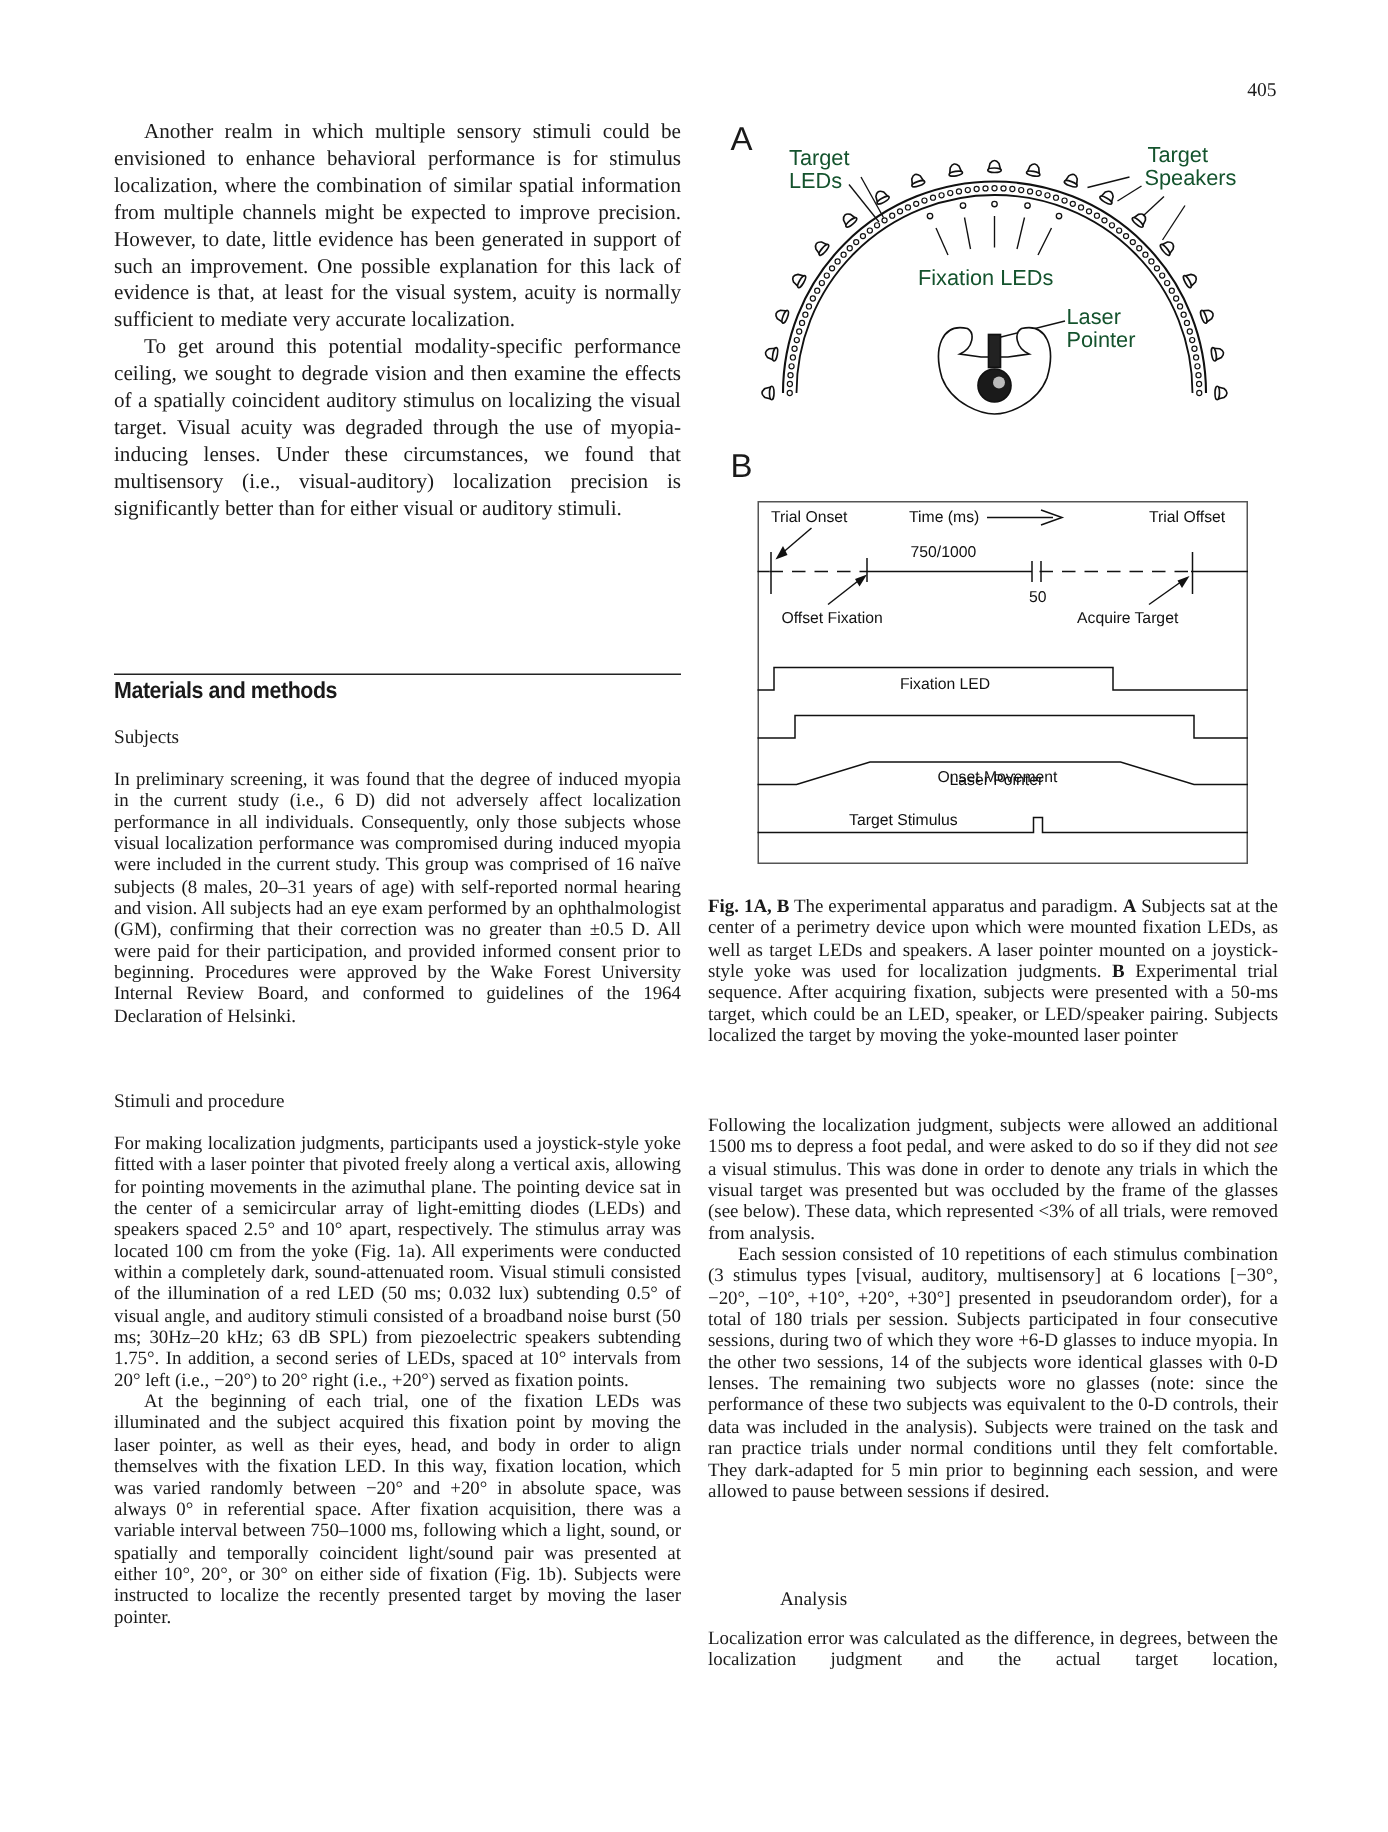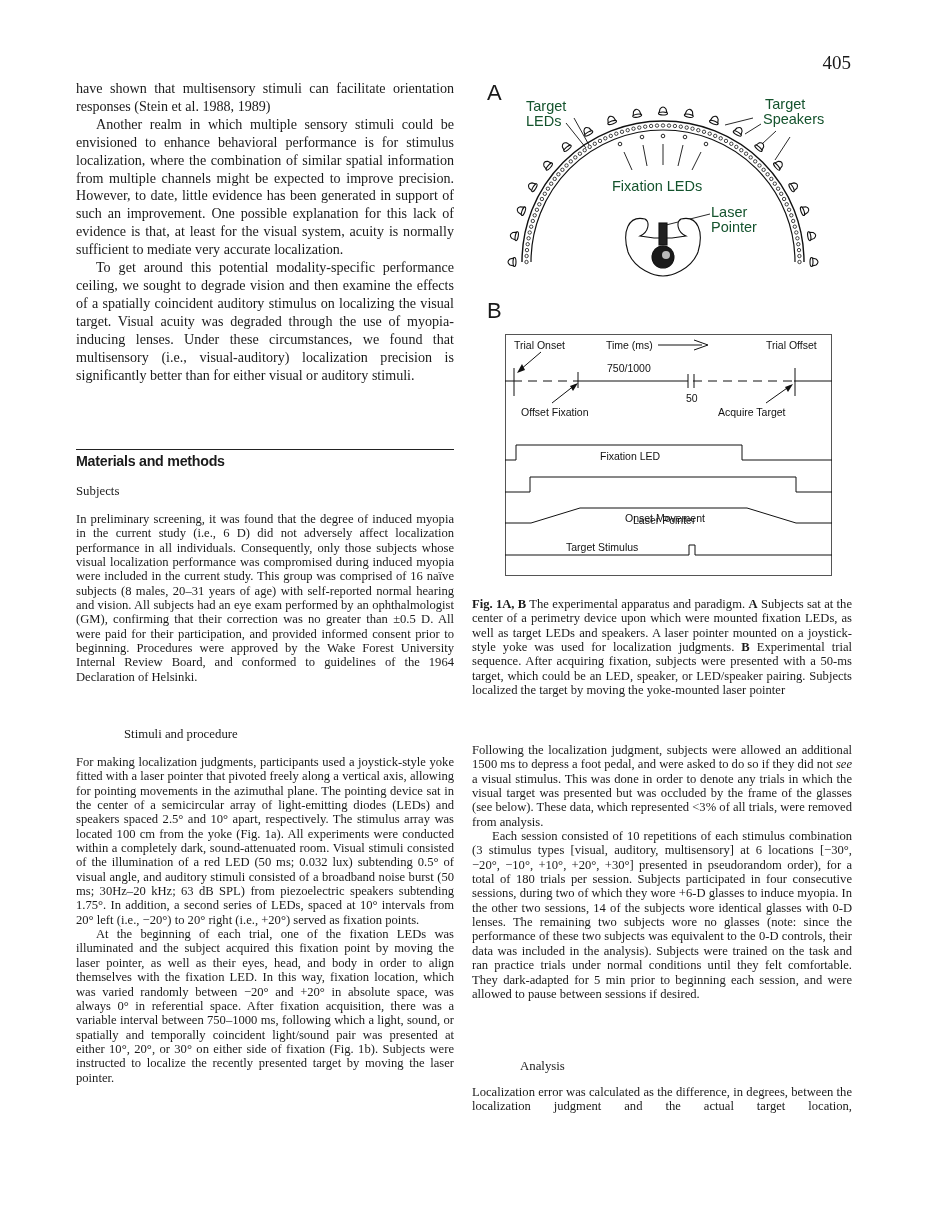--- a/index.html
+++ b/index.html
@@ -1,18 +1,18 @@
 <!DOCTYPE html>
 <html><head>
 <meta charset="utf-8">
 <style>
   html, body { margin:0; padding:0; background:#ffffff; }
   body { width:925px; height:1221px; position:relative; overflow:hidden;
          font-family:"Liberation Serif", "DejaVu Serif", serif; color:#1a1a1a; }
-  .page-num { position:absolute; top:52px; left:820px; width:31px; text-align:right; font-size:19px; }
+  .page-num { position:absolute; top:52px; left:820px; width:31px; text-align:right; font-size:13px; }
   .col { position:absolute; font-size:14.1px; line-height:17.9px; text-align:justify; }
   .col p { margin:0; }
   .col p.ind { text-indent:20px; }
   #col-left-top { left:76px; top:80px; width:378px; }
   .small { font-size:12.6px; line-height:14.35px; }
   .sec-rule { position:absolute; left:76px; top:449px; width:378px; border-top:1px solid #222; }
   .sec-title { position:absolute; left:76px; top:452px; font-family:"Liberation Sans","DejaVu Sans",sans-serif;
                font-weight:bold; font-size:15.5px; letter-spacing:-0.3px; transform:scaleX(0.92); transform-origin:left; }
   .subhead { position:absolute; font-size:12.8px; }
   #subjects-body { left:76px; top:512px; width:378px; }
@@ -25,34 +25,33 @@
   .fig-b-label { position:absolute; font-family:"Liberation Sans","DejaVu Sans",sans-serif; font-size:10.5px; color:#111; white-space:nowrap; }
   svg { position:absolute; overflow:visible; }
   .cap-bold { font-weight:bold; }
 </style>
 </head>
 <body>
 
 <div class="page-num">405</div>
 
 <div class="col" id="col-left-top">
-  <p style="text-align-last:left;">have shown that multisensory stimuli can facilitate orientation responses (Stein et al. 1988, 1989)</p>
   <p class="ind">Another realm in which multiple sensory stimuli could be envisioned to enhance behavioral performance is for stimulus localization, where the combination of similar spatial information from multiple channels might be expected to improve precision. However, to date, little evidence has been generated in support of such an improvement. One possible explanation for this lack of evidence is that, at least for the visual system, acuity is normally sufficient to mediate very accurate localization.</p>
   <p class="ind">To get around this potential modality-specific performance ceiling, we sought to degrade vision and then examine the effects of a spatially coincident auditory stimulus on localizing the visual target. Visual acuity was degraded through the use of myopia-inducing lenses. Under these circumstances, we found that multisensory (i.e., visual-auditory) localization precision is significantly better than for either visual or auditory stimuli.</p>
 </div>
 
 <div class="sec-rule"></div>
 <div class="sec-title">Materials and methods</div>
 
 <div class="subhead" style="left:76px; top:484px;">Subjects</div>
 <div class="col small" id="subjects-body">
   <p>In preliminary screening, it was found that the degree of induced myopia in the current study (i.e., 6 D) did not adversely affect localization performance in all individuals. Consequently, only those subjects whose visual localization performance was compromised during induced myopia were included in the current study. This group was comprised of 16 naïve subjects (8 males, 20–31 years of age) with self-reported normal hearing and vision. All subjects had an eye exam performed by an ophthalmologist (GM), confirming that their correction was no greater than ±0.5 D. All were paid for their participation, and provided informed consent prior to beginning. Procedures were approved by the Wake Forest University Internal Review Board, and conformed to guidelines of the 1964 Declaration of Helsinki.</p>
 </div>
 
-<div class="subhead" style="left:76px; top:727px;margin-left:48px;">Stimuli and procedure</div>
+<div class="subhead" style="left:76px; top:727px;">Stimuli and procedure</div>
 <div class="col small" id="stimuli-body">
   <p>For making localization judgments, participants used a joystick-style yoke fitted with a laser pointer that pivoted freely along a vertical axis, allowing for pointing movements in the azimuthal plane. The pointing device sat in the center of a semicircular array of light-emitting diodes (LEDs) and speakers spaced 2.5° and 10° apart, respectively. The stimulus array was located 100 cm from the yoke (Fig. 1a). All experiments were conducted within a completely dark, sound-attenuated room. Visual stimuli consisted of the illumination of a red LED (50 ms; 0.032 lux) subtending 0.5° of visual angle, and auditory stimuli consisted of a broadband noise burst (50 ms; 30Hz–20 kHz; 63 dB SPL) from piezoelectric speakers subtending 1.75°. In addition, a second series of LEDs, spaced at 10° intervals from 20° left (i.e., −20°) to 20° right (i.e., +20°) served as fixation points.</p>
   <p class="ind">At the beginning of each trial, one of the fixation LEDs was illuminated and the subject acquired this fixation point by moving the laser pointer, as well as their eyes, head, and body in order to align themselves with the fixation LED. In this way, fixation location, which was varied randomly between −20° and +20° in absolute space, was always 0° in referential space. After fixation acquisition, there was a variable interval between 750–1000 ms, following which a light, sound, or spatially and temporally coincident light/sound pair was presented at either 10°, 20°, or 30° on either side of fixation (Fig. 1b). Subjects were instructed to localize the recently presented target by moving the laser pointer.</p>
 </div>
 
 <div>
   <div class="fig-letter" style="left:487px; top:80px;">A</div>
   <svg style="left:0; top:0;" width="925" height="300" viewBox="0 0 925 300">
 
     <path d="M 522 262 A 141 141 0 0 1 804 262" fill="none" stroke="#111" stroke-width="1.4"></path>

